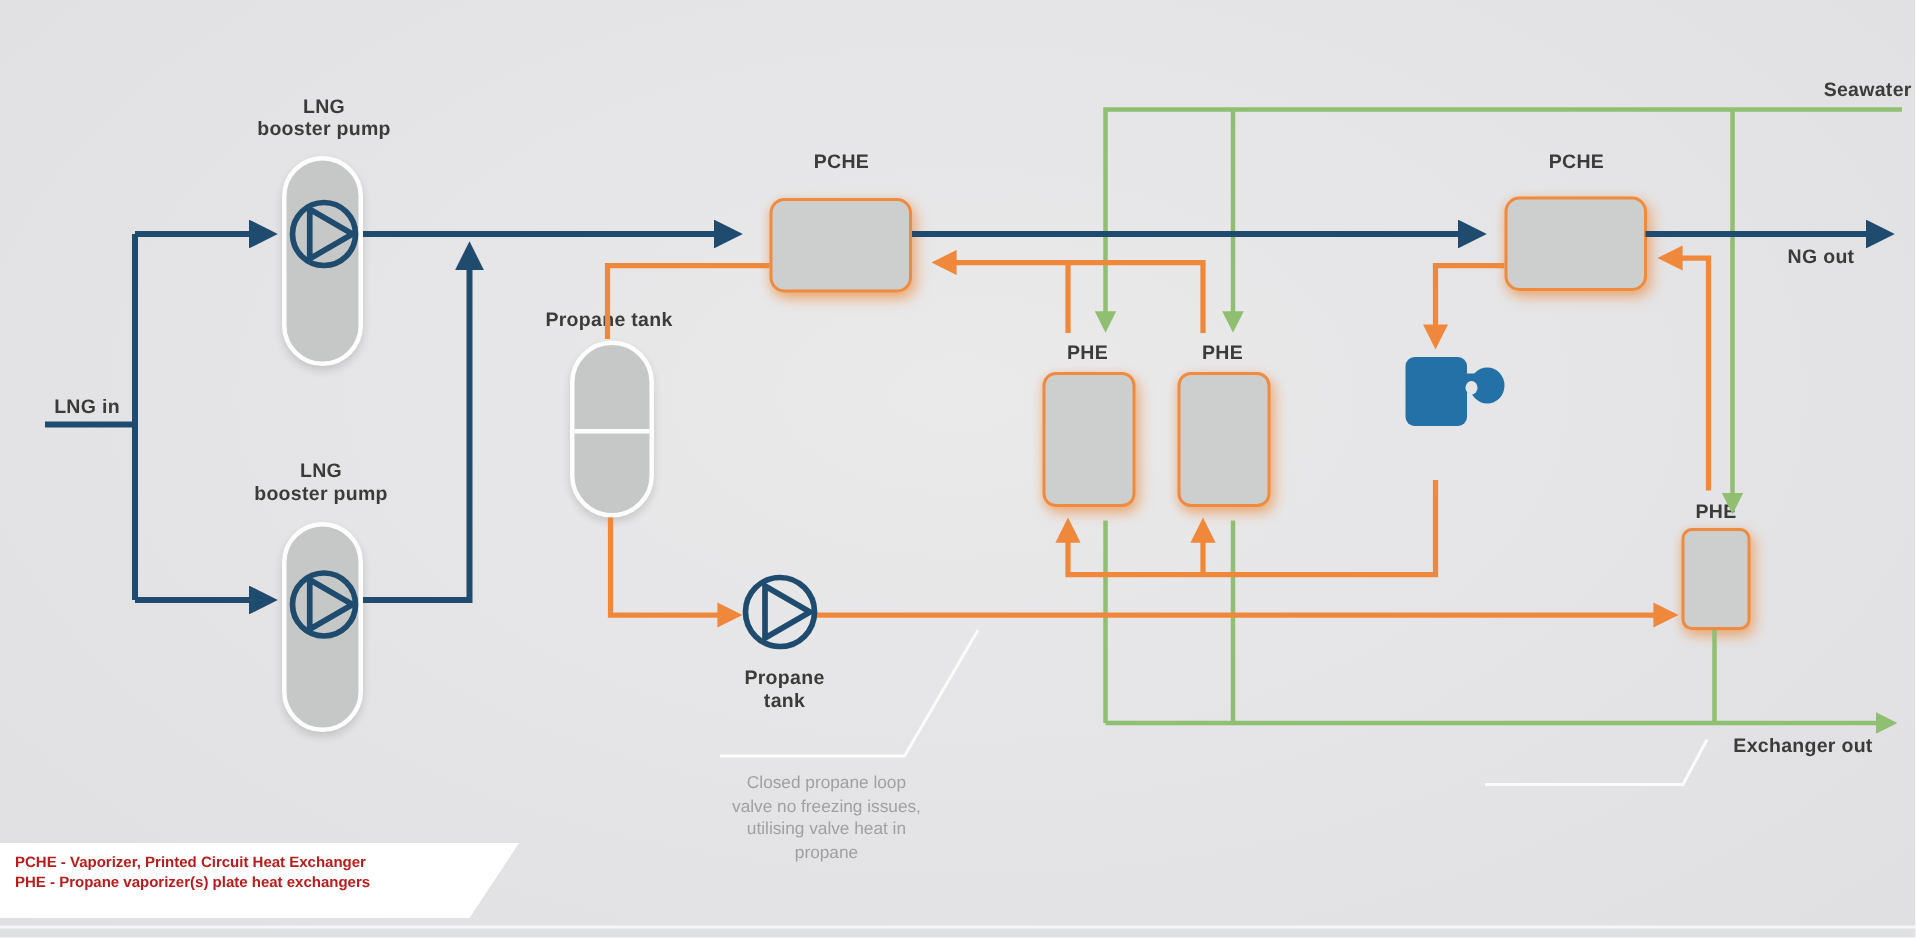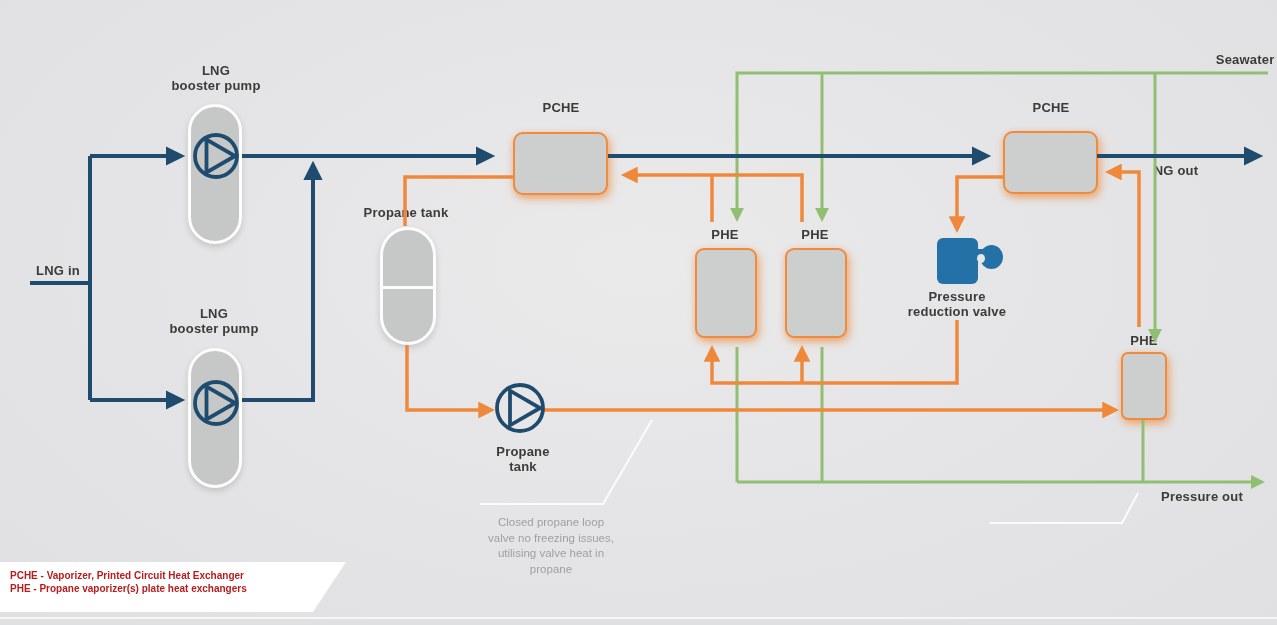--- a/index.html
+++ b/index.html
@@ -166,27 +166,23 @@
     <span>LNG</span>
     <span>booster pump</span>
   </div>
   <div class="lbl" style="left:25px; top:263px; width:66px;">LNG in</div>
   <div class="lbl" style="left:336px; top:205px; width:140px;">Propane tank</div>
   <div class="lbl" style="left:491px; top:100px; width:140px;">PCHE</div>
   <div class="lbl" style="left:981px; top:100px; width:140px;">PCHE</div>
   <div class="lbl" style="left:655px; top:227px; width:140px;">PHE</div>
   <div class="lbl" style="left:745px; top:227px; width:140px;">PHE</div>
   <div class="lbl" style="left:1074px; top:333px; width:140px;">PHE</div>
-  <div class="lbl" style="left:1116px; top:163px; width:120px;">NG out</div>
+  <div class="lbl" style="left:1154px; top:163px; width:120px;">NG out</div>
   <div class="lbl" style="left:1183px; top:52px; width:140px;">Seawater in</div>
-  <div class="lbl" style="left:1132px; top:489px; width:140px;">Pressure out</div>
-  <div class="lbl" style="left:887px; top:289px; width:140px;">
-    <span>Pressure</span>
-    <span>reduction valve</span>
-  </div>
+  <div class="lbl" style="left:1132px; top:489px; width:140px;">Exchanger out</div>
   <div class="lbl" style="left:453px; top:444px; width:140px;">
     <span>Propane</span>
     <span>tank</span>
   </div>
 
   <div class="note" style="left:488px; top:515px;">
     <span>Closed propane loop</span>
     <span>valve no freezing issues,</span>
     <span>utilising valve heat in</span>
     <span>propane</span>

